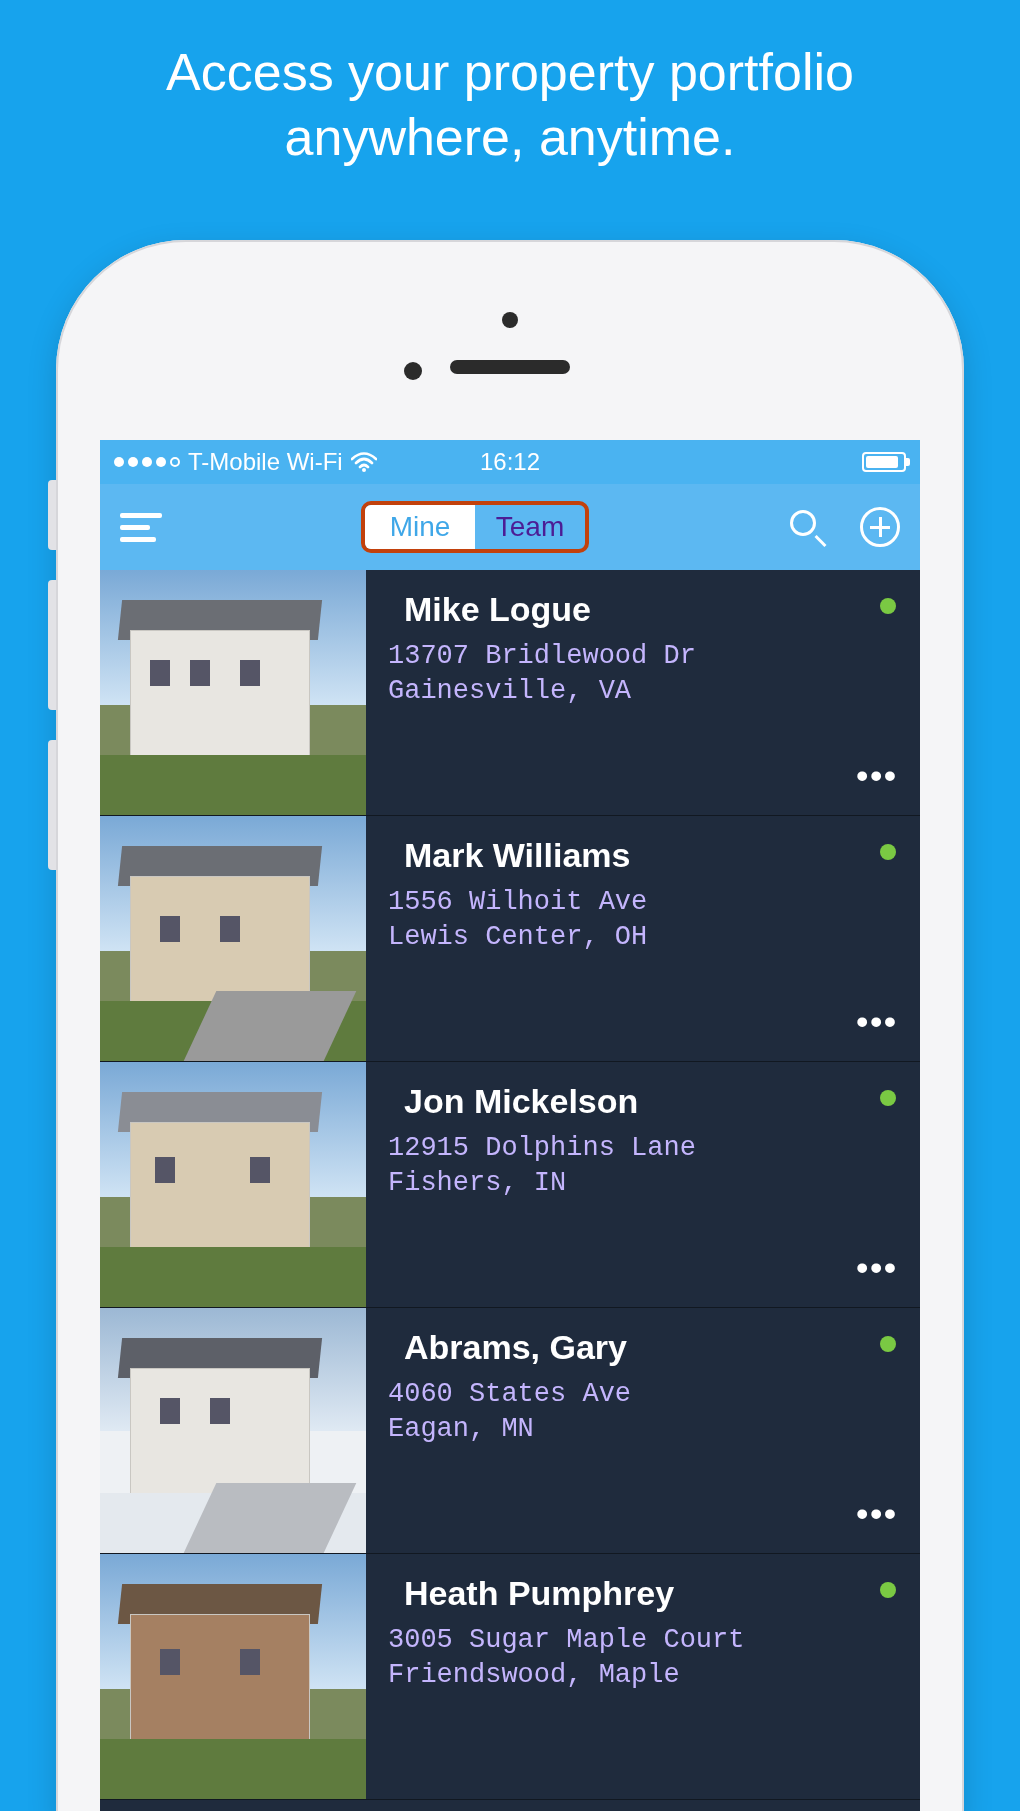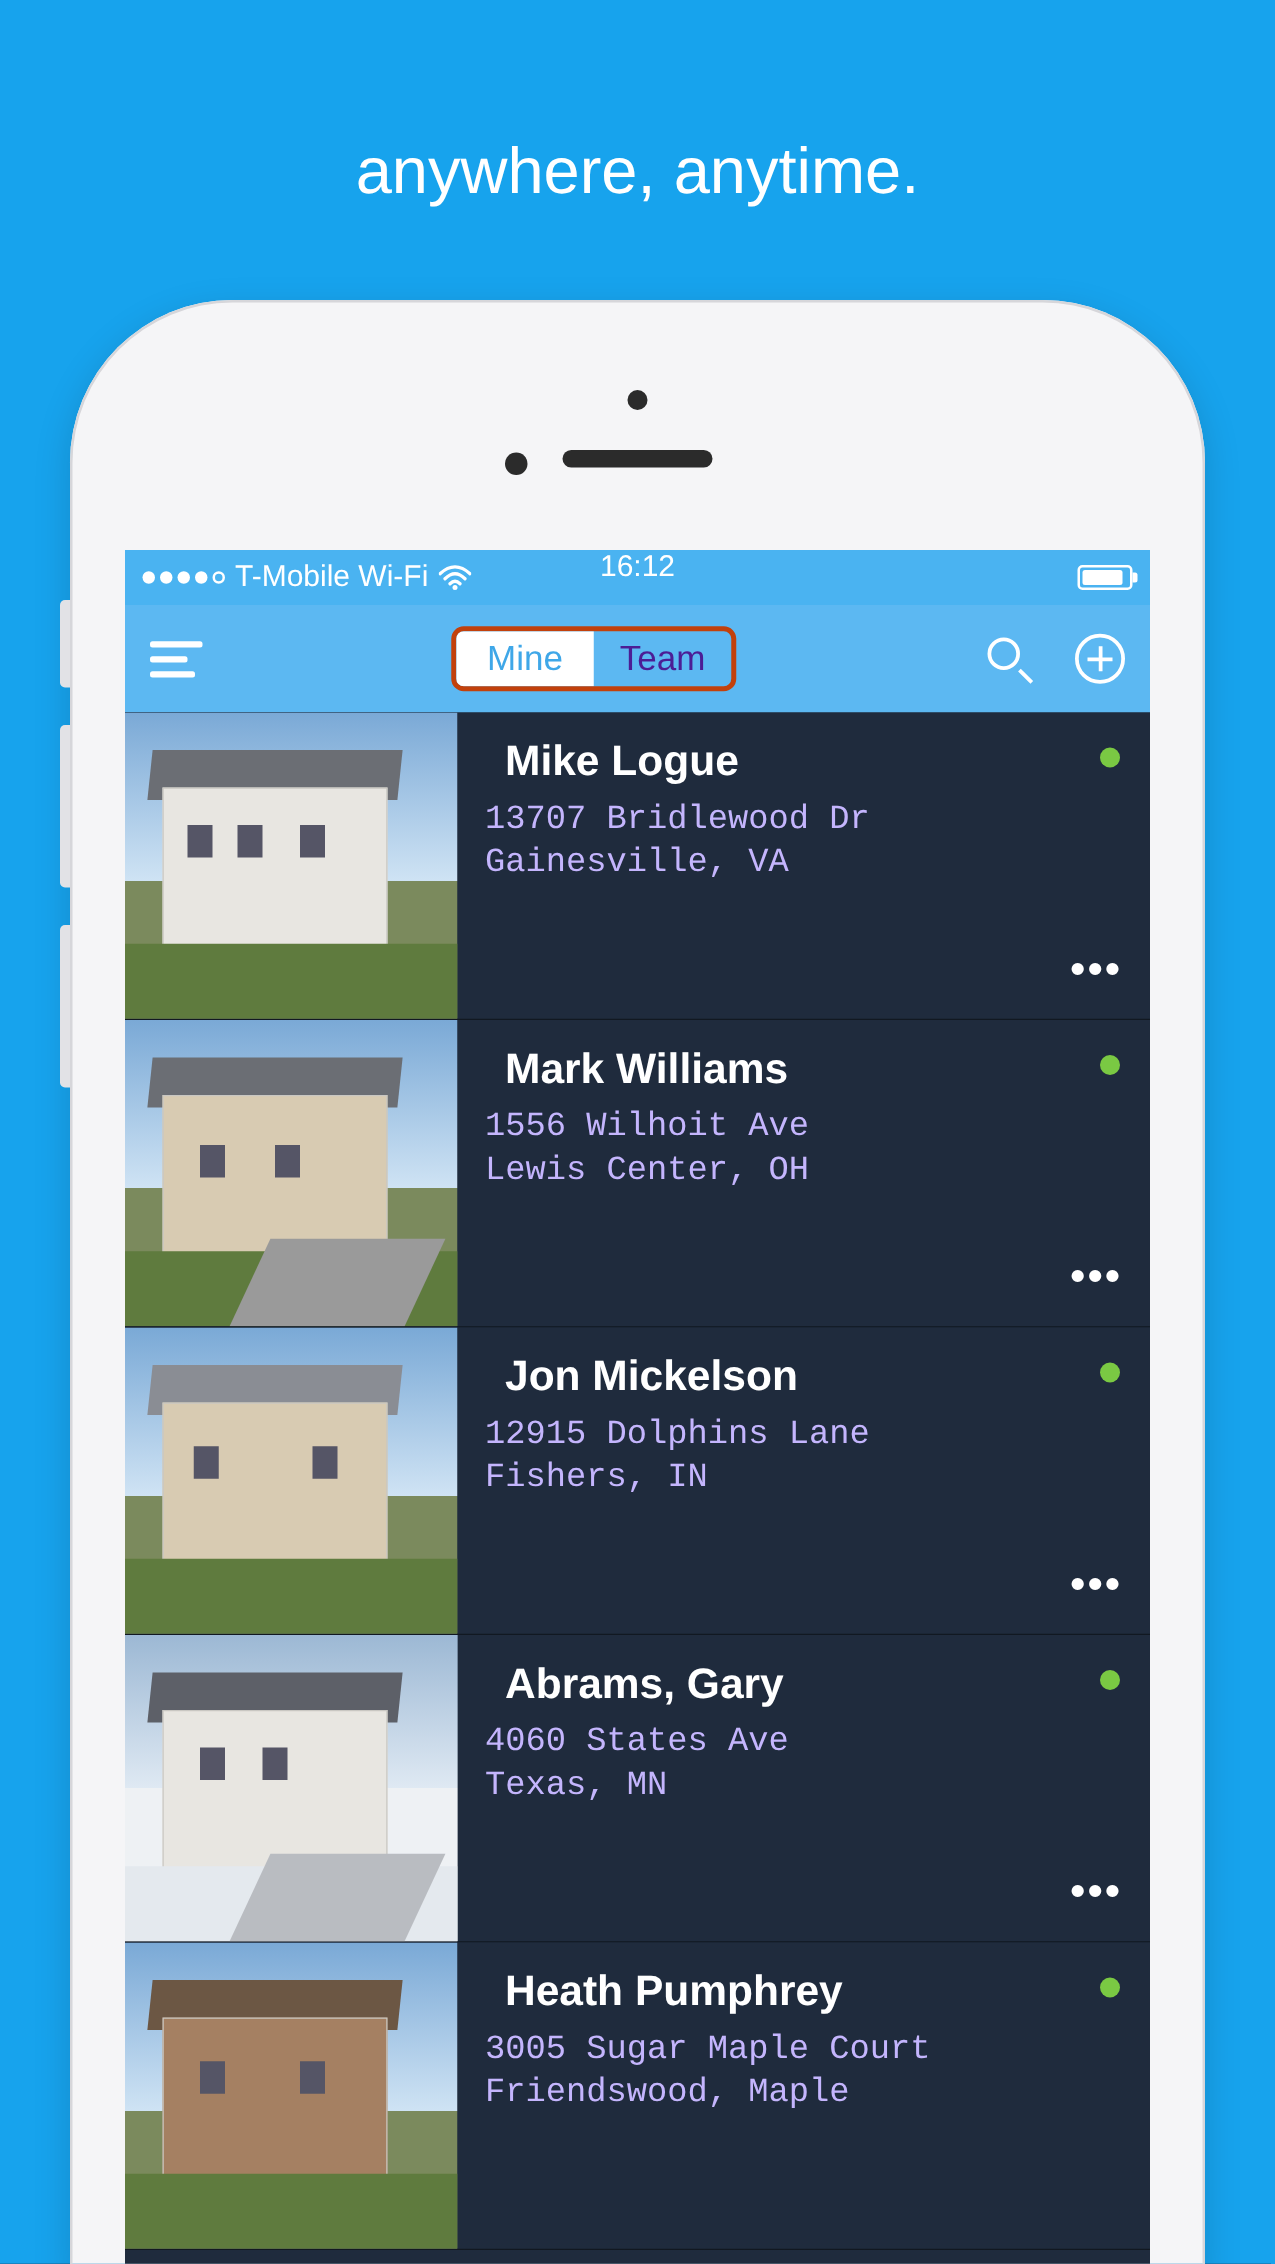--- a/index.html
+++ b/index.html
@@ -59,21 +59,21 @@
     position:absolute;
     left:44px; top:200px;
     width:820px; height:1380px;
     background:#1f2b3d;
     overflow:hidden;
   }
   
   .status-bar {
     height:44px;
     background:#4ab3f1;
-    display:flex; 
+    display:flex; align-items:center;
     color:#fff; font-size:24px;
     padding:0 14px;
   }
   .status-left { display:flex; align-items:center; gap:8px; flex:1;}
   .sig-dots { display:flex; gap:4px; align-items:center;}
   .sig-dots span { width:10px;height:10px;border-radius:50%;background:#fff;}
   .sig-dots span.empty { background:transparent; border:2px solid #fff; box-sizing:border-box;}
   .status-center { flex:0 0 auto; font-weight:500;}
   .status-right { flex:1; display:flex; justify-content:flex-end; align-items:center;}
   .battery {
@@ -134,21 +134,21 @@
   .drive{position:absolute;left:100px;bottom:0;width:140px;height:70px;background:#9a9a9a;transform:skewX(-25deg);}
   .snow{background:linear-gradient(#9cb8d4,#dfe9f3 50%,#eef1f4 50%)!important;}
   .snow .grass{background:#e4e9ee;}
   .tan .house{background:#d8cbb2;}
   .brown .house{background:#a58062;}
 </style>
 </head>
 <body>
 
 <div class="promo-text">
-  <br>
+  <span>Access your property portfolio</span><br>
   <span>anywhere, anytime.</span>
 </div>
 
 <div class="phone">
   <div class="earpiece-dot"></div>
   <div class="camera-dot"></div>
   <div class="speaker-slot"></div>
 
   <div class="screen">
 
@@ -265,21 +265,21 @@
             <div class="house"></div>
           <div class="win" style="left:60px;top:90px"></div>
             <div class="win" style="left:110px;top:90px"></div>
           <div class="grass"></div>
             <div class="drive" style="background:#b9bcc1"></div>
         </div>
         <div class="info">
           <div class="name">Abrams, Gary</div>
           <div class="addr">
             <span>4060 States Ave</span><br>
-            <span>Texas, MN</span>
+            <span>Eagan, MN</span>
           </div>
           <div class="dot-status"></div>
           <div class="more">•••</div>
         </div>
       </div>
 
       <div class="row">
         <div class="thumb brown">
           <div class="sky"></div>
             <div class="roof" style="background:#6c5744"></div>

